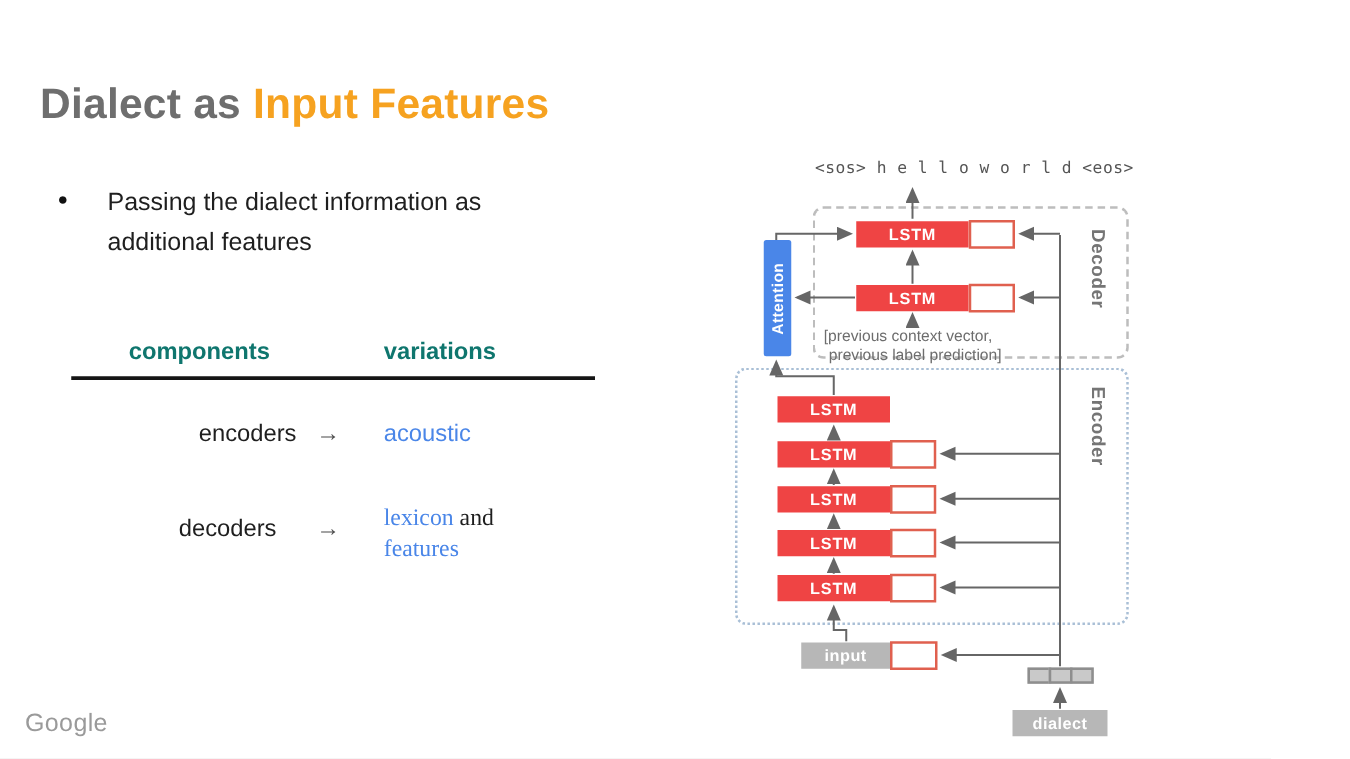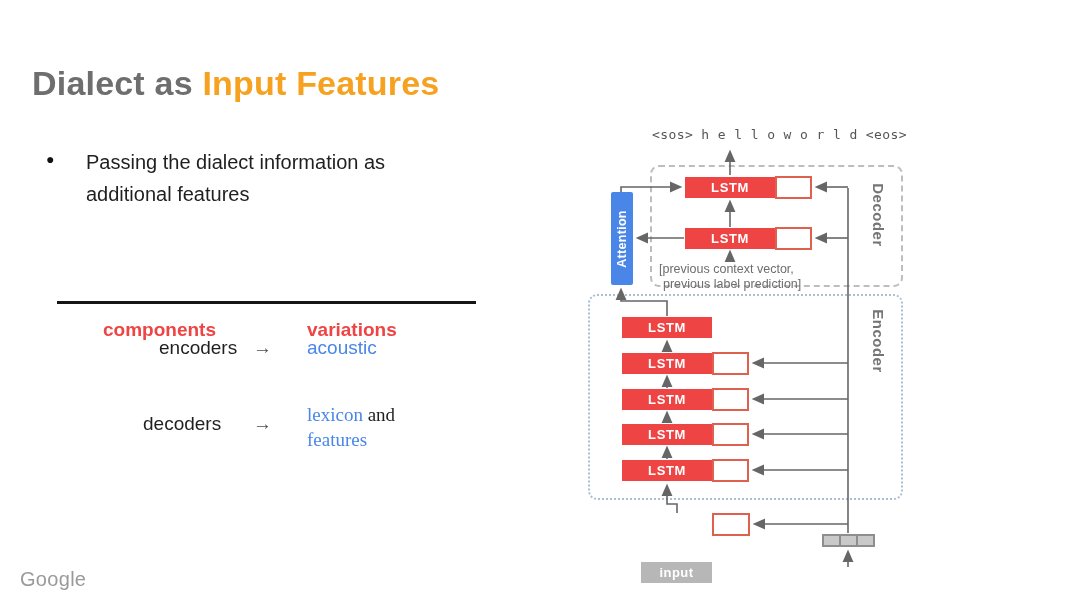--- a/index.html
+++ b/index.html
@@ -8,21 +8,21 @@
     position:relative; width:1080px; height:607px; background:#ffffff;
     font-family:"Liberation Sans", sans-serif; overflow:hidden; margin:0 auto;
   }
   
   .title { position:absolute; left:32px; top:64px; font-size:34px; font-weight:bold; letter-spacing:.2px; }
   .title .t-gray   { color:#6e6e6e; }
   .title .t-orange { color:#f6a220; }
   .bullet-row { position:absolute; left:46px; top:146px; display:flex; }
   .bullet-dot { font-size:14px; color:#111; margin-top:5px; width:40px; }
   .bullet-text { width:330px; font-size:20px; line-height:32px; color:#1f1f1f; }
-  .tbl-h { position:absolute; font-size:19px; font-weight:bold; color:#ef4444;margin-top:48px; }
+  .tbl-h { position:absolute; font-size:19px; font-weight:bold; color:#0f766e; }
   .tbl-rule { position:absolute; left:57px; top:301px; width:419px; height:3px; background:#151515; }
   .tbl-cell { position:absolute; font-size:19px; color:#1f1f1f; }
   .tbl-arrow { position:absolute; font-size:19px; color:#4d4d4d; }
   .blue { color:#4a86e8; }
   .var2 { line-height:25px;font-family:Liberation Serif, serif; }
   .google-logo { position:absolute; left:20px; top:568px; font-size:20px; color:#9a9a9a; letter-spacing:.3px; }
   
   .seq { position:absolute; left:585px; top:127px; width:322px; text-align:right;
          font-family:"DejaVu Sans Mono", monospace; font-size:13px; letter-spacing:.4px; color:#555; white-space:pre; }
   .dec-box { position:absolute; left:650px; top:165px; width:253px; height:122px;
@@ -31,21 +31,21 @@
              border:2px dotted #a9bfd6; border-radius:9px; }
   .rot-label { position:absolute; font-size:15px; font-weight:bold; color:#757575; letter-spacing:.5px;
                transform:translate(-50%,-50%) rotate(90deg); white-space:nowrap; }
   .attn { position:absolute; left:611px; top:192px; width:22px; height:93px; background:#4a86e8; border-radius:2px; }
   .attn span { position:absolute; left:50%; top:50%; transform:translate(-50%,-50%) rotate(-90deg);
                color:#fff; font-size:12.5px; font-weight:bold; letter-spacing:.3px; white-space:nowrap; }
   .lstm { position:absolute; width:90px; height:21px; background:#ef4444; color:#fff;
           font-size:13px; font-weight:bold; letter-spacing:.6px; text-align:center; line-height:21px; }
   .rcell { position:absolute; width:37px; height:23px; background:#fff; border:2px solid #e0604f; }
   .gbox { position:absolute; height:21px; background:#b7b7b7; color:#fff; font-size:13px;
-          font-weight:bold; letter-spacing:.4px; text-align:center; line-height:21px;margin-top:48px; }
+          font-weight:bold; letter-spacing:.4px; text-align:center; line-height:21px; }
   .caption { position:absolute; left:659px; top:262px; font-size:12.5px; line-height:15px; color:#6d6d6d; }
   .caption .c2 { padding-left:4px; display:block; }
   .onehot { position:absolute; left:822px; top:534px; display:flex; }
   .onehot .cell { width:19px; height:13px; background:#c9c9c9; border:2px solid #8e8e8e; margin-right:-2px; }
   .wires { position:absolute; left:0; top:0; width:1080px; height:607px; pointer-events:none; }
 </style>
 </head>
 <body>
 
 <div class="slide">

